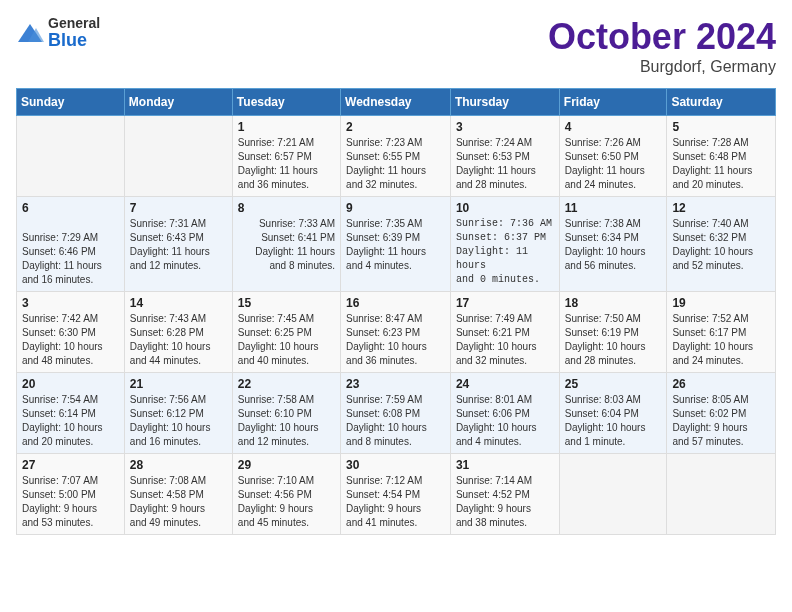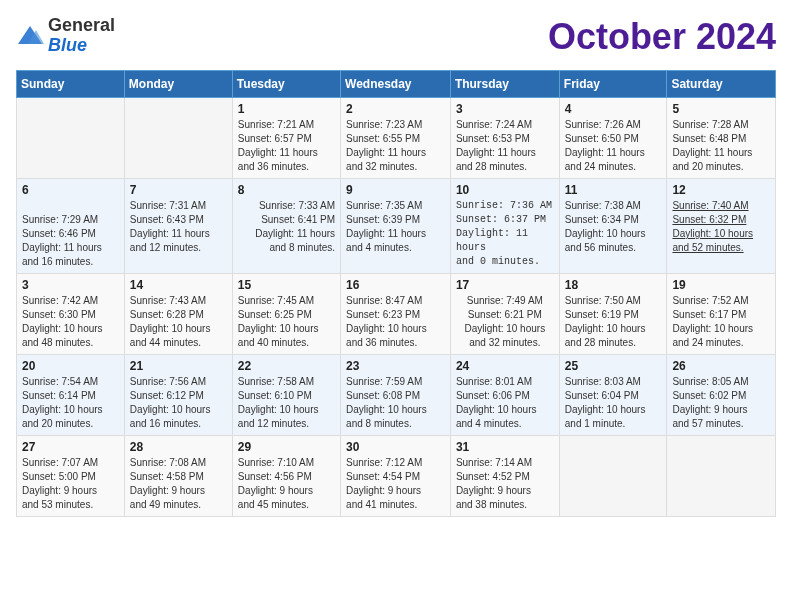--- a/index.html
+++ b/index.html
@@ -19,29 +19,28 @@
     .logo {
       display: flex;
       align-items: center;
     }
     .logo-text {
       display: flex;
       flex-direction: column;
       line-height: 1.1;
     }
     .logo-general {
-      font-size: 18px;
+      font-size: 14px;
       font-weight: bold;
       color: #333;
     }
     .logo-blue {
       font-size: 18px;
       font-weight: bold;
       color: #1a6bcc;
-      font-style: italic;
     }
     .logo-icon {
       width: 28px;
       height: 28px;
       margin-right: 4px;
     }
     .title-area {
       text-align: right;
     }
     .month-title {
@@ -109,20 +108,21 @@
       <polygon points="14,4 26,22 2,22" fill="#1a6bcc" opacity="0.85"></polygon>
       <polygon points="20,8 28,22 12,22" fill="#4a90d9" opacity="0.6"></polygon>
     </svg>
     <div class="logo-text">
       <span class="logo-general">General</span>
       <span class="logo-blue">Blue</span>
     </div>
   </div>
   <div class="title-area">
     <div class="month-title">October 2024</div>
+    <div class="subtitle">Burgdorf, Germany</div>
   </div>
 </div>
 
 <table>
   <thead>
     <tr>
     <th>Sunday</th>
         <th>Monday</th>
         <th>Tuesday</th>
         <th>Wednesday</th>
@@ -209,21 +209,21 @@
         </td>
         <td>
           <span class="day-number">11</span>
           <div class="day-info" style="white-space: pre-line;">Sunrise: 7:38 AM
 Sunset: 6:34 PM
 Daylight: 10 hours
 and 56 minutes.</div>
         </td>
         <td>
           <span class="day-number">12</span>
-          <div class="day-info" style="white-space: pre-line; text-decoration: underline;">Sunrise: 7:40 AM
+          <div class="day-info" style="white-space: pre-line;">Sunrise: 7:40 AM
 Sunset: 6:32 PM
 Daylight: 10 hours
 and 52 minutes.</div>
         </td>
       </tr>
       <tr>
         <td>
           <span class="day-number">3</span>
           <div class="day-info" style="white-space: pre-line;">Sunrise: 7:42 AM
 Sunset: 6:30 PM
@@ -246,21 +246,21 @@
         </td>
         <td>
           <span class="day-number">16</span>
           <div class="day-info" style="white-space: pre-line;">Sunrise: 8:47 AM
 Sunset: 6:23 PM
 Daylight: 10 hours
 and 36 minutes.</div>
         </td>
         <td>
           <span class="day-number">17</span>
-          <div class="day-info" style="white-space: pre-line; text-align: center;">Sunrise: 7:49 AM
+          <div class="day-info" style="white-space: pre-line;">Sunrise: 7:49 AM
 Sunset: 6:21 PM
 Daylight: 10 hours
 and 32 minutes.</div>
         </td>
         <td>
           <span class="day-number">18</span>
           <div class="day-info" style="white-space: pre-line;">Sunrise: 7:50 AM
 Sunset: 6:19 PM
 Daylight: 10 hours
 and 28 minutes.</div>

